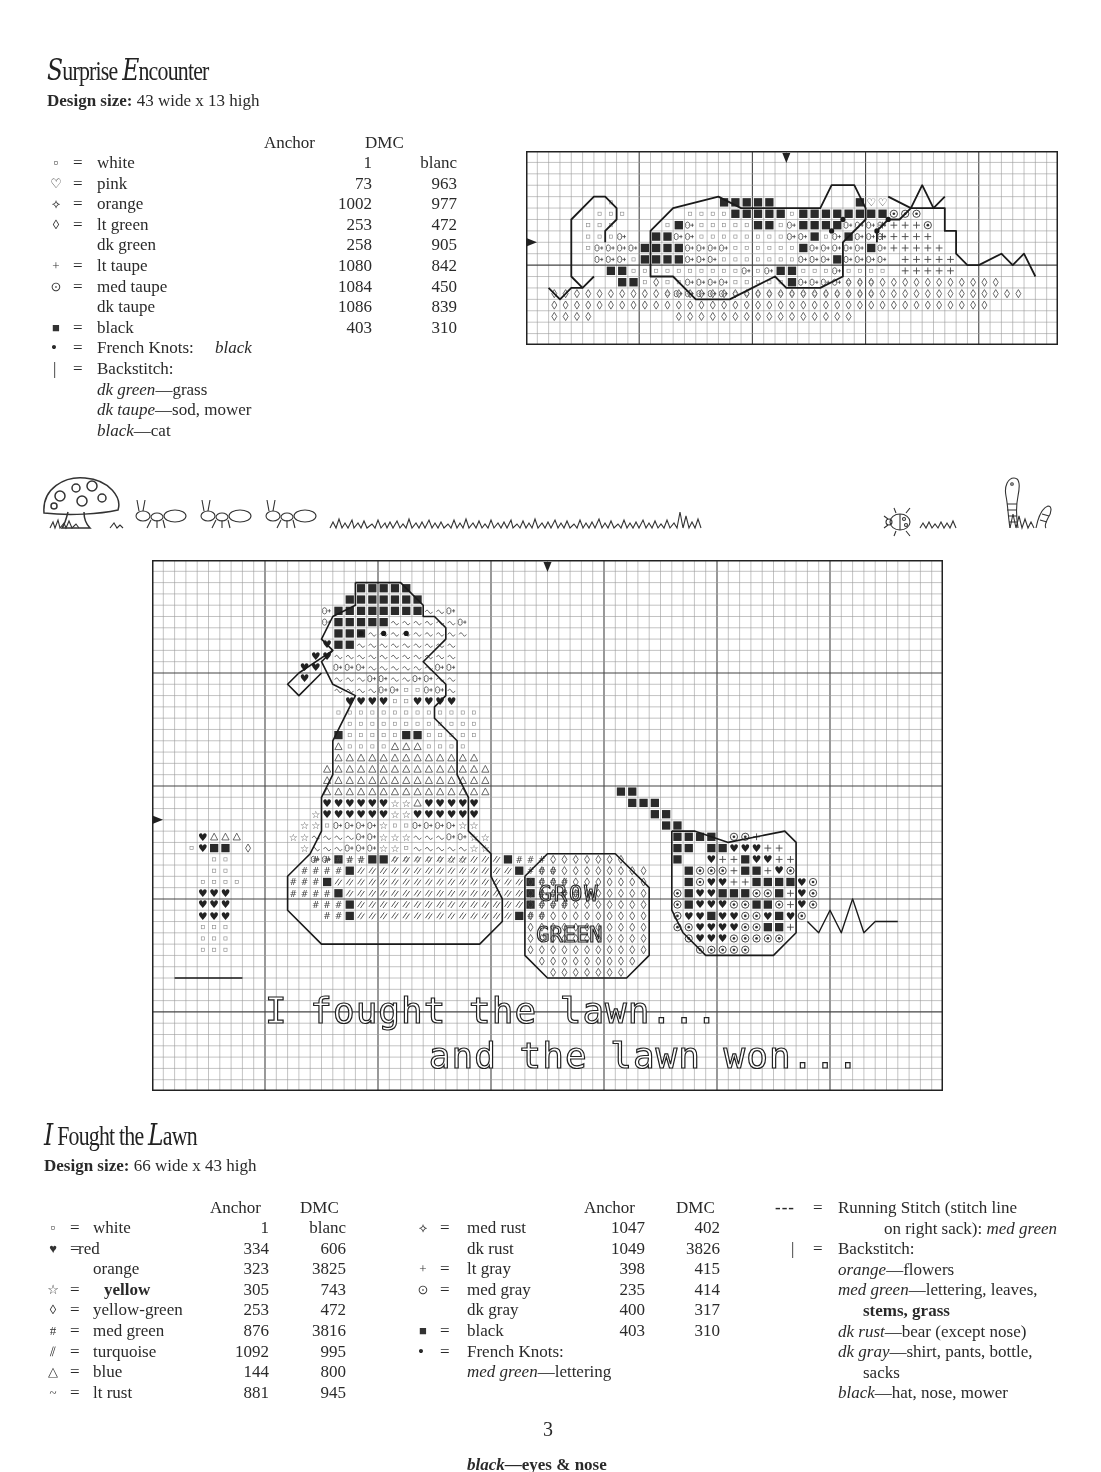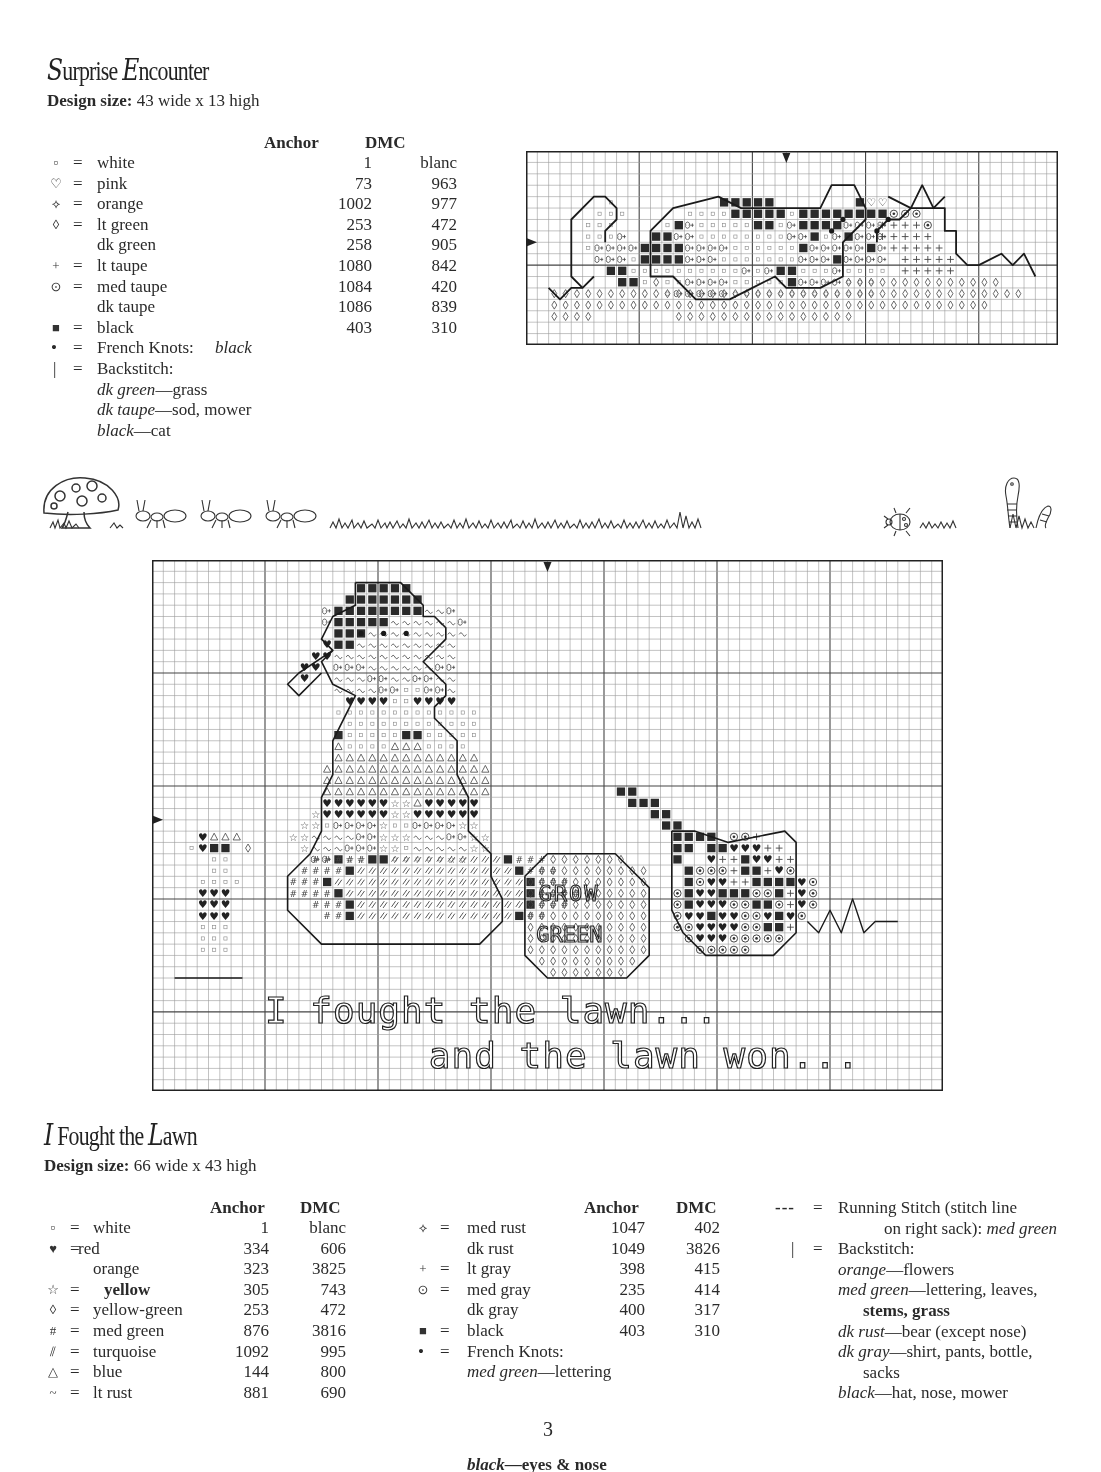--- a/index.html
+++ b/index.html
@@ -10,21 +10,21 @@
   .abs { position: absolute; }
   .title {
     font-family: "Liberation Serif", "DejaVu Serif", serif;
     font-size: 28px; letter-spacing: -1px; transform: scaleX(0.78); transform-origin: left top;
     color: #222; font-style: normal; white-space: nowrap;
   }
   .title .cap { font-family: "DejaVu Serif", serif; font-style: italic; font-size: 30px; }
   .design-size { font-family: "Liberation Serif", serif; font-size: 17px; white-space: nowrap; }
   .design-size b { font-weight: bold; text-align: center; }
   .legend { font-family: "Liberation Serif", serif; font-size: 17px; line-height: 20.6px; }
-  .legend .hdr { font-weight: bold; position: absolute; white-space: nowrap; }
+  .legend .hdr { font-weight: normal; position: absolute; white-space: nowrap; }
   .row { position: absolute; height: 21px; white-space: nowrap; }
   .row .sym { position: absolute; width: 18px; text-align: center; font-size: 13px; color: #333; }
   .row .eq { position: absolute; }
   .row .nm { position: absolute; }
   .row .an, .row .dm { position: absolute; text-align: right; }
   .row i { font-style: italic; }
   .chart { position: absolute; background: #fff; }
   .page-num { font-family: "Liberation Serif", serif; font-size: 20px; }
   .dashes { letter-spacing: 1px; font-weight: bold; }
 </style>
@@ -81,21 +81,21 @@
       <span class="eq" style="left: 26px;">=</span>
       <span class="nm" style="left: 50px;">lt taupe</span>
       <span class="an" style="right: auto; left: 265px; width: 60px;">1080</span>
       <span class="dm" style="left: 350px; width: 60px;">842</span>
     </div>
     <div class="row" style="left: 47px; top: 276.6px;">
       <span class="sym" style="left: 0px;">⊙</span>
       <span class="eq" style="left: 26px;">=</span>
       <span class="nm" style="left: 50px;">med taupe</span>
       <span class="an" style="right: auto; left: 265px; width: 60px;">1084</span>
-      <span class="dm" style="left: 350px; width: 60px;">420</span>
+      <span class="dm" style="left: 350px; width: 60px;">450</span>
     </div>
     <div class="row" style="left: 47px; top: 297.2px;">
       <span class="sym" style="left: 0px;"></span>
       <span class="eq" style="left: 26px;"></span>
       <span class="nm" style="left: 50px;">dk taupe</span>
       <span class="an" style="right: auto; left: 265px; width: 60px;">1086</span>
       <span class="dm" style="left: 350px; width: 60px;">839</span>
     </div>
     <div class="row" style="left: 47px; top: 317.8px;">
       <span class="sym" style="left: 0px;">■</span>
@@ -1585,21 +1585,21 @@
       <span class="eq" style="left: 26px;">=</span>
       <span class="nm" style="left: 49px;">blue</span>
       <span class="an" style="right: auto; left: 165px; width: 60px;">144</span>
       <span class="dm" style="left: 242px; width: 60px;">800</span>
     </div>
     <div class="row" style="left: 44px; top: 1382.8px;">
       <span class="sym" style="left: 0px;">~</span>
       <span class="eq" style="left: 26px;">=</span>
       <span class="nm" style="left: 49px;">lt rust</span>
       <span class="an" style="right: auto; left: 165px; width: 60px;">881</span>
-      <span class="dm" style="left: 242px; width: 60px;">690</span>
+      <span class="dm" style="left: 242px; width: 60px;">945</span>
     </div>
     <div class="row" style="left: 414px; top: 1218px;">
       <span class="sym" style="left: 0px;">⟡</span>
       <span class="eq" style="left: 26px;">=</span>
       <span class="nm" style="left: 53px;">med rust</span>
       <span class="an" style="right: auto; left: 171px; width: 60px;">1047</span>
       <span class="dm" style="left: 246px; width: 60px;">402</span>
     </div>
     <div class="row" style="left: 414px; top: 1238.6px;">
       <span class="sym" style="left: 0px;"></span>

